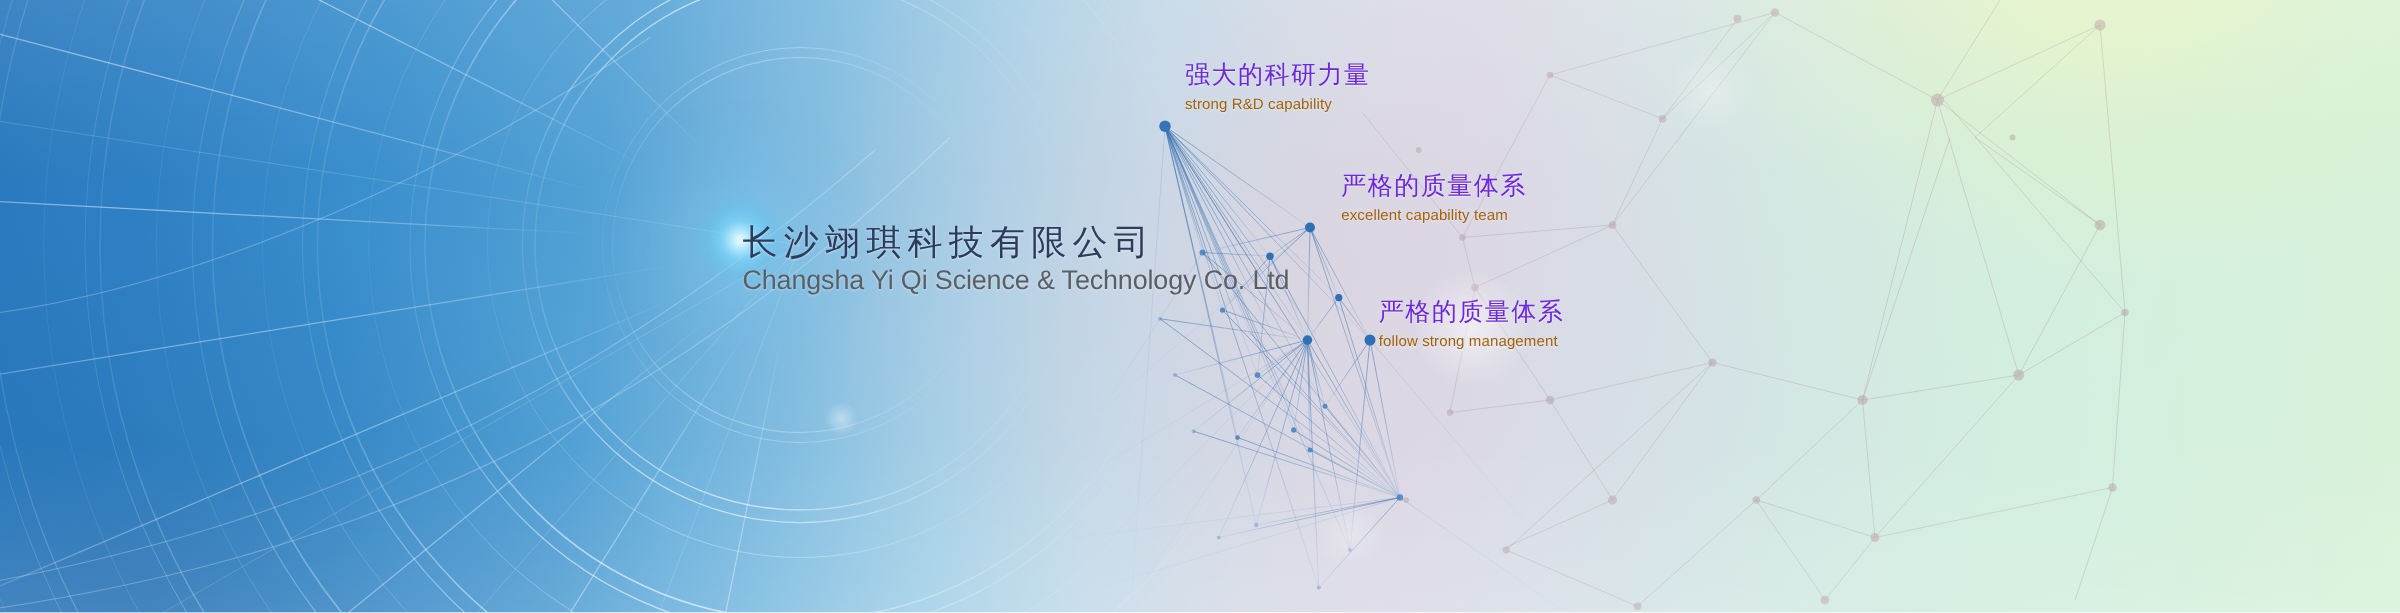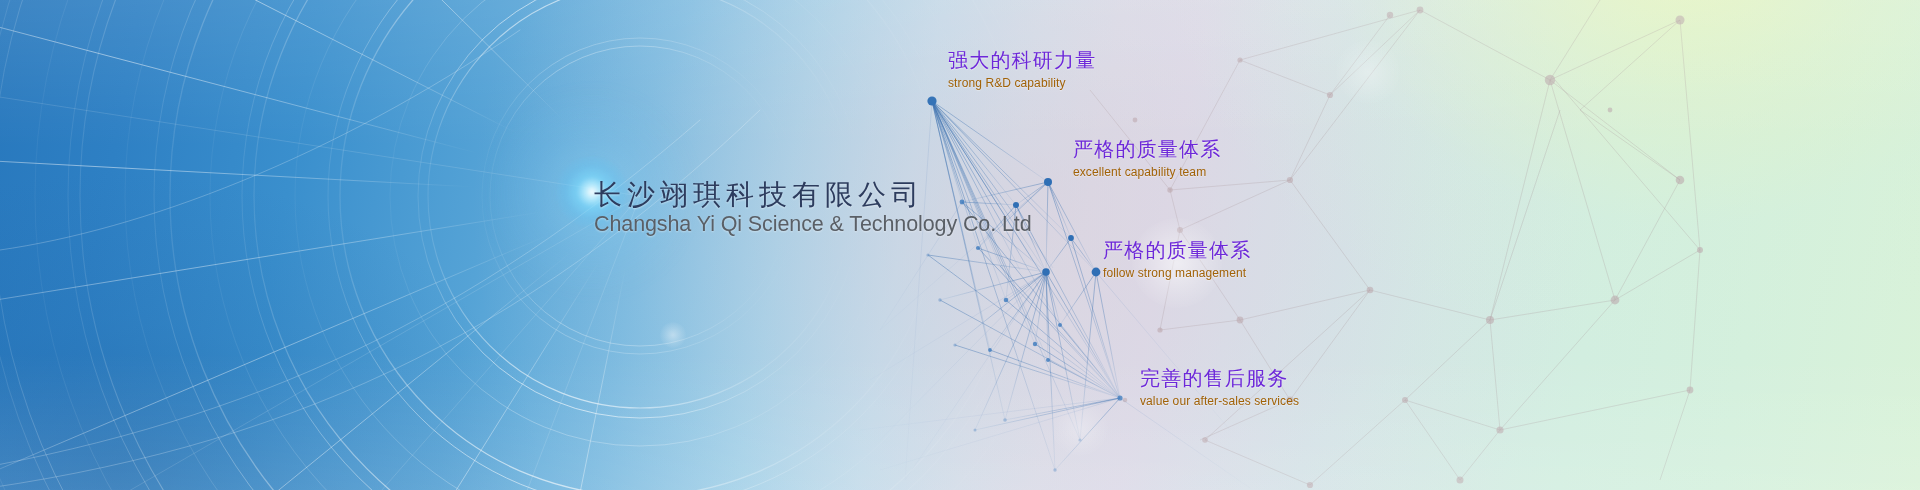--- a/index.html
+++ b/index.html
@@ -469,18 +469,14 @@
     <div class="en">strong R&amp;D capability</div>
   </div>
   <div class="feature" id="feature-1" style="left: 1073px; top: 137px;">
     <div class="cn">严格的质量体系</div>
     <div class="en">excellent capability team</div>
   </div>
   <div class="feature" id="feature-2" style="left: 1103px; top: 238px;">
     <div class="cn">严格的质量体系</div>
     <div class="en">follow strong management</div>
   </div>
-  <div class="feature" id="feature-3" style="left: 1140px; top: 366px;">
-    <div class="cn">完善的售后服务</div>
-    <div class="en">value our after-sales services</div>
-  </div>
 
 </div>
 
 </body></html>

